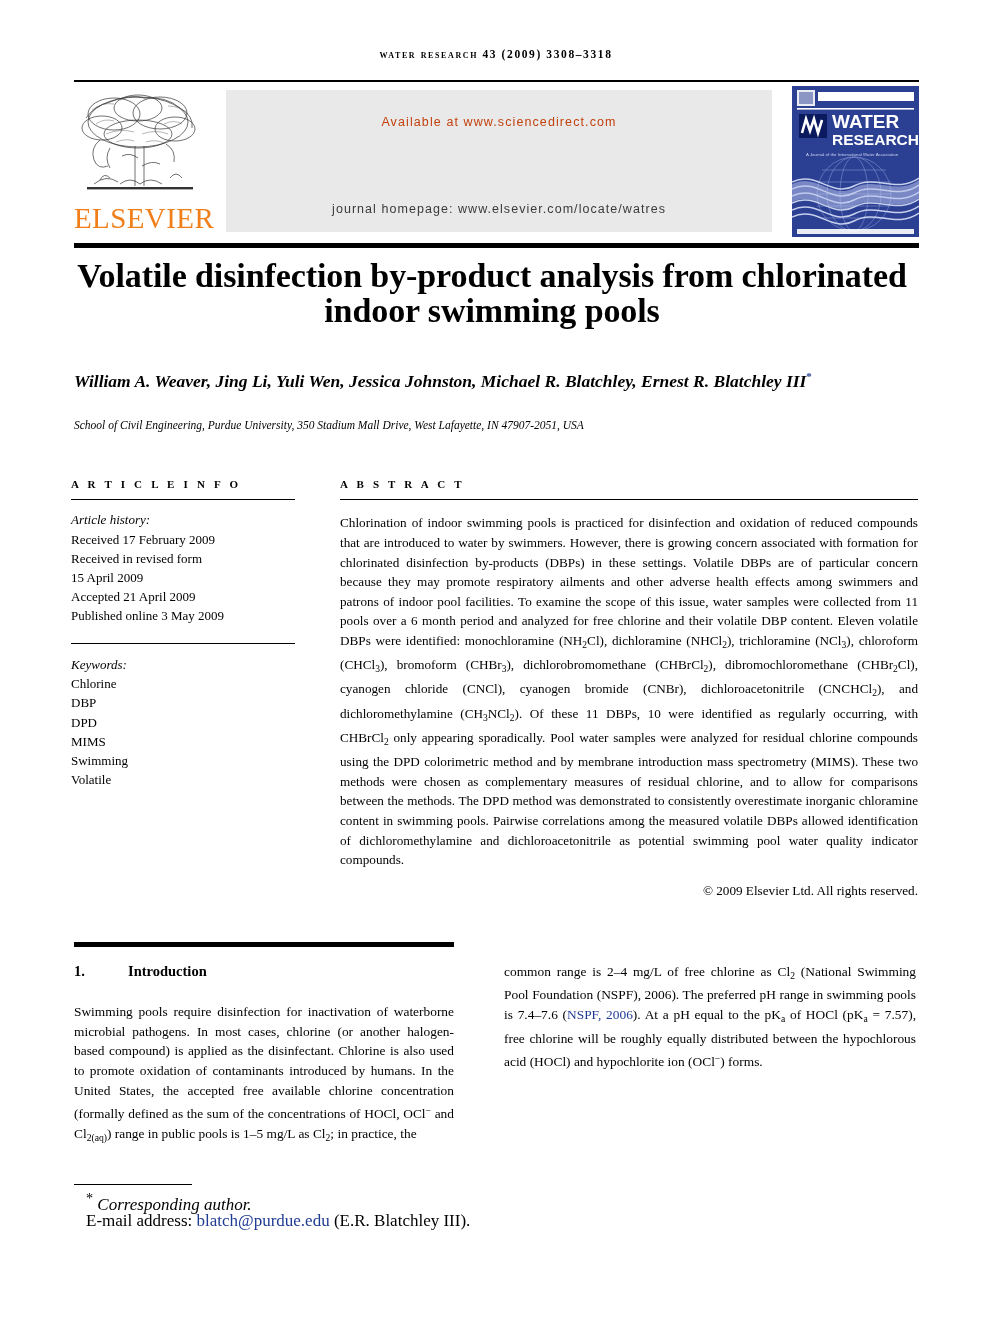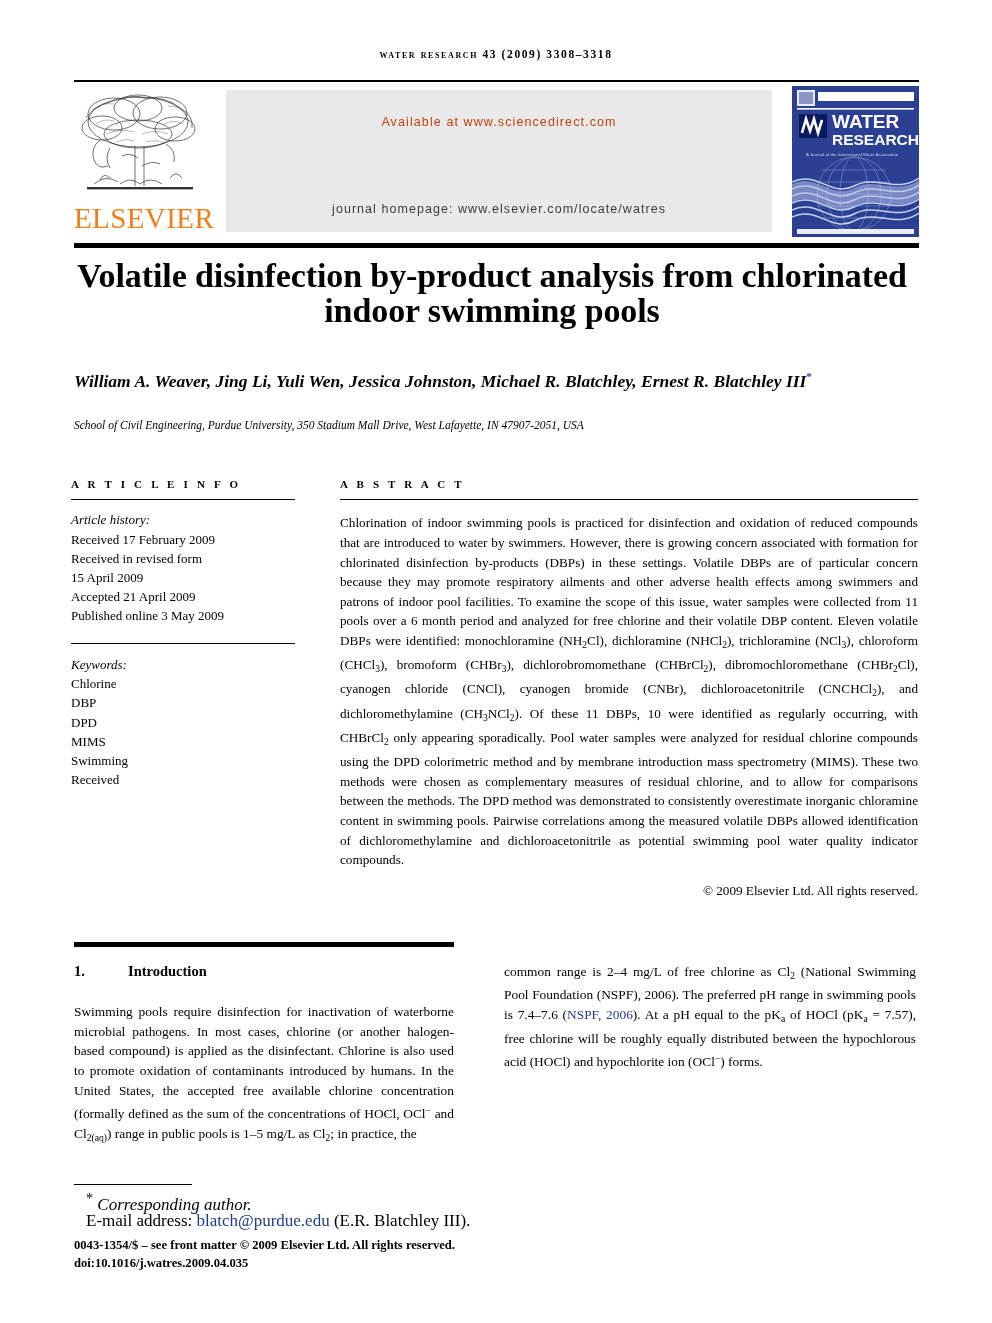--- a/index.html
+++ b/index.html
@@ -387,21 +387,21 @@
       <div>Published online 3 May 2009</div>
     </div>
     <div class="hr-thin2"></div>
     <div class="kw-block">
       <div class="kw-label">Keywords:</div>
       <div>Chlorine</div>
       <div>DBP</div>
       <div>DPD</div>
       <div>MIMS</div>
       <div>Swimming</div>
-      <div>Received</div>
+      <div>Volatile</div>
     </div>
   </div>
 
   <div class="col-abs">
     <div class="sec-head">A B S T R A C T</div>
     <div class="hr-thin"></div>
     <div class="abstract-text">Chlorination of indoor swimming pools is practiced for disinfection and oxidation of reduced compounds that are introduced to water by swimmers. However, there is growing concern associated with formation for chlorinated disinfection by-products (DBPs) in these settings. Volatile DBPs are of particular concern because they may promote respiratory ailments and other adverse health effects among swimmers and patrons of indoor pool facilities. To examine the scope of this issue, water samples were collected from 11 pools over a 6 month period and analyzed for free chlorine and their volatile DBP content. Eleven volatile DBPs were identified: monochloramine (NH<sub>2</sub>Cl), dichloramine (NHCl<sub>2</sub>), trichloramine (NCl<sub>3</sub>), chloroform (CHCl<sub>3</sub>), bromoform (CHBr<sub>3</sub>), dichlorobromomethane (CHBrCl<sub>2</sub>), dibromochloromethane (CHBr<sub>2</sub>Cl), cyanogen chloride (CNCl), cyanogen bromide (CNBr), dichloroacetonitrile (CNCHCl<sub>2</sub>), and dichloromethylamine (CH<sub>3</sub>NCl<sub>2</sub>). Of these 11 DBPs, 10 were identified as regularly occurring, with CHBrCl<sub>2</sub> only appearing sporadically. Pool water samples were analyzed for residual chlorine compounds using the DPD colorimetric method and by membrane introduction mass spectrometry (MIMS). These two methods were chosen as complementary measures of residual chlorine, and to allow for comparisons between the methods. The DPD method was demonstrated to consistently overestimate inorganic chloramine content in swimming pools. Pairwise correlations among the measured volatile DBPs allowed identification of dichloromethylamine and dichloroacetonitrile as potential swimming pool water quality indicator compounds.</div>
     <div class="copyright">© 2009 Elsevier Ltd. All rights reserved.</div>
   </div>
 
@@ -414,18 +414,14 @@
 
   <div class="bodycol right">
     <p>common range is 2–4&nbsp;mg/L of free chlorine as Cl<sub>2</sub> (National Swimming Pool Foundation (NSPF), 2006). The preferred pH range in swimming pools is 7.4–7.6 (<a class="cite" href="#">NSPF, 2006</a>). At a pH equal to the pK<sub>a</sub> of HOCl (pK<sub>a</sub>&nbsp;=&nbsp;7.57), free chlorine will be roughly equally distributed between the hypochlorous acid (HOCl) and hypochlorite ion (OCl<sup class="norm">−</sup>) forms.</p>
   </div>
 
   <div class="foot-rule"></div>
   <div class="footnote">
     <div class="corr"><sup>*</sup> <span>Corresponding author.</span></div>
     <div class="mailline"><span>E-mail address:</span> <a class="mail" href="#">blatch@purdue.edu</a> <span>(E.R. Blatchley III).</span></div>
   </div>
-  <div class="footer-issn">
-    <div>0043-1354/$ – see front matter © 2009 Elsevier Ltd. All rights reserved.</div>
-    <div>doi:10.1016/j.watres.2009.04.035</div>
-  </div>
 
 </div>
 
 </body></html>

